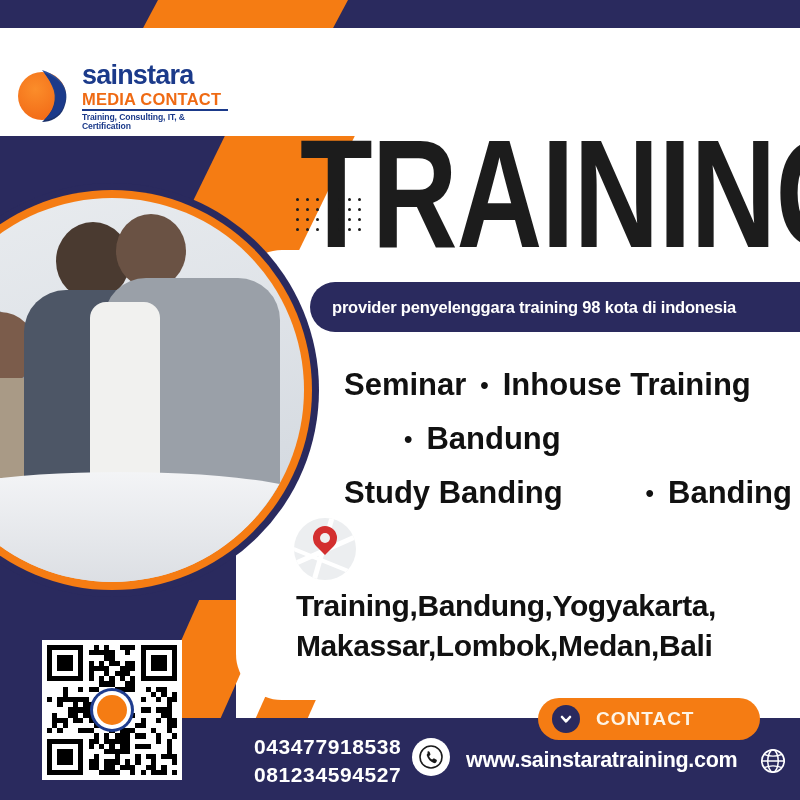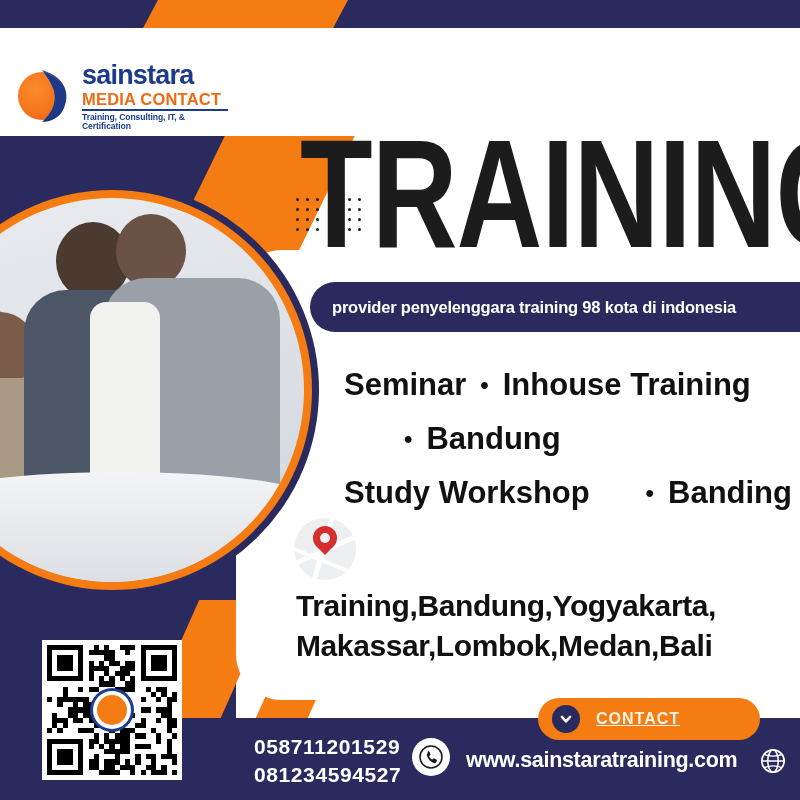--- a/index.html
+++ b/index.html
@@ -158,21 +158,21 @@
     position:absolute; left:538px; top:698px; width:222px; height:42px;
     background:#f57c13; border-radius:21px;
     display:flex; align-items:center; gap:16px; padding-left:14px;
   }
   .chev-circle{
     width:28px; height:28px; border-radius:50%; background:#2a2a5e;
     display:flex; align-items:center; justify-content:center; flex:0 0 auto;
   }
   .chev-circle svg{ display:block; }
   .contact-btn .ctext{
-    color:#fdf4e6; font-size:16px; font-weight:bold; letter-spacing:1px;text-decoration:underline;
+    color:#fdf4e6; font-size:19px; font-weight:bold; letter-spacing:1px;
   }
 
   .phones{
     position:absolute; left:254px; top:733px;
     color:#ffffff; font-size:21px; font-weight:bold; line-height:1.32;
     letter-spacing:0.6px;
   }
   .phone-icon{
     position:absolute; left:412px; top:738px; width:38px; height:38px;
     border-radius:50%; background:#ffffff;
@@ -303,21 +303,21 @@
       <span class="sp-a">Seminar</span>
       <span class="bullet">•</span>
       <span class="sp-a">Inhouse Training</span>
     </div>
     <div class="srow srow-2">
       <span class="gap2"></span>
       <span class="bullet">•</span>
       <span class="sp-a">Bandung</span>
     </div>
     <div class="srow srow-3">
-      <span class="sp-a">Study Workshop</span>
+      <span class="sp-a">Study Banding</span>
       <span class="gap3"></span>
       <span class="bullet">•</span>
       <span class="sp-a">Banding</span>
     </div>
   </div>
 
   <div class="pin-badge">
     <div class="road r1"></div>
     <div class="road r2"></div>
     <div class="road r3"></div>
@@ -334,21 +334,21 @@
   <div class="contact-btn">
     <span class="chev-circle">
       <svg width="14" height="14" viewBox="0 0 14 14">
           <path d="M3 5 L7 9.4 L11 5" fill="none" stroke="#ffffff" stroke-width="2.6" stroke-linecap="round" stroke-linejoin="round"></path>
         </svg>
     </span>
     <span class="ctext">CONTACT</span>
   </div>
 
   <div class="phones">
-    <div>058711201529</div>
+    <div>043477918538</div>
     <div>081234594527</div>
   </div>
 
   <div class="phone-icon">
     <svg width="24" height="24" viewBox="0 0 24 24">
       <circle cx="12" cy="12" r="11" fill="none" stroke="#1a1a1a" stroke-width="1.6"></circle>
       <path d="M8.6 6.4c.9-.5 1.7-.2 2 .6l.7 1.8c.3.7.1 1.2-.5 1.6l-.7.5c.5 1.6 1.6 2.9 3.1 3.7l.6-.7c.4-.5.9-.6 1.5-.3l1.8.9c.8.4 1 1.2.5 2l-.6.9c-.5.7-1.3.9-2.2.6-3.3-1.2-5.9-3.9-6.9-7.2-.3-.9-.1-1.7.6-2.1z" fill="#1a1a1a"></path>
     </svg>
   </div>
 

